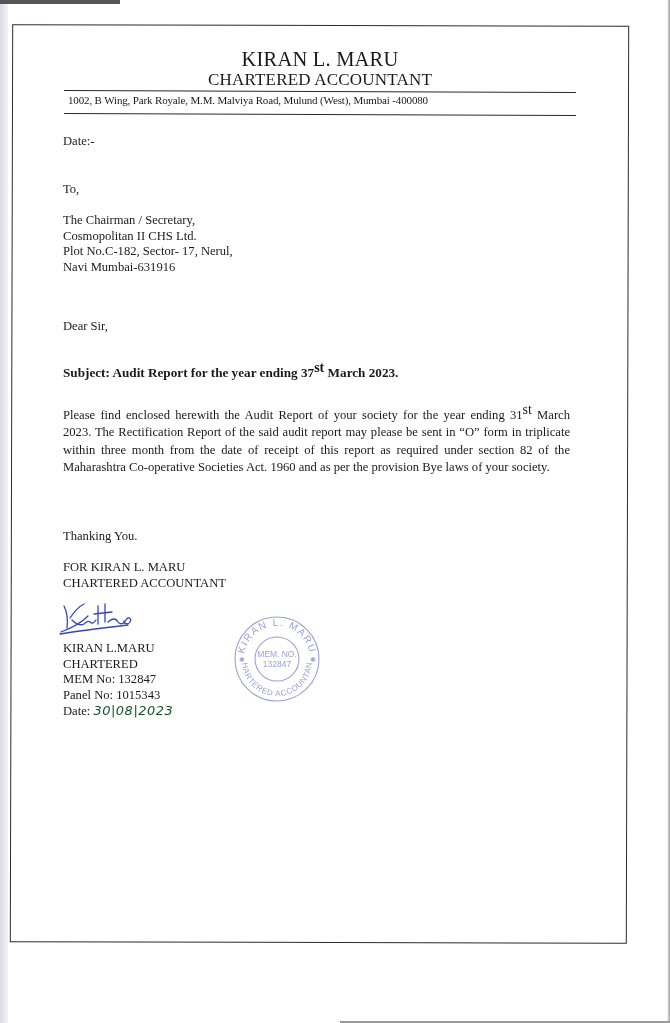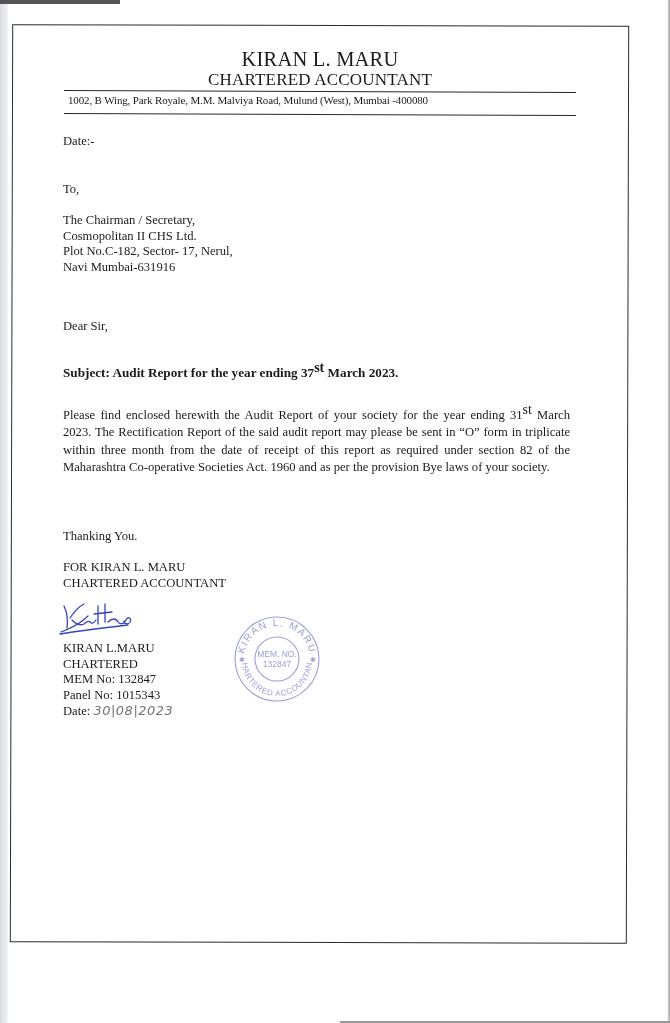--- a/index.html
+++ b/index.html
@@ -65,21 +65,21 @@
     sup { font-size: 14px; vertical-align: super; line-height: 0; }
     .para {
       left: 63px; top: 407px; width: 507px; text-align: justify;
       font-size: 12.6px; line-height: 17.3px;
     }
     .thanks { left: 63px; top: 529px; }
     .for-block { left: 63px; top: 560px; }
     .sign-block { left: 63px; top: 641px; }
     .sign-block div { white-space: nowrap; }
     .handwritten {
-      font-family: "DejaVu Sans", sans-serif; color: #737373;
+      font-family: "DejaVu Sans", sans-serif; color: #14532d;
       font-size: 13px; letter-spacing: 0.5px; font-style: italic;
     }
     .signature { position: absolute; left: 58px; top: 598px; width: 80px; height: 40px; }
     .stamp { position: absolute; left: 232px; top: 614px; width: 90px; height: 90px; }
   </style>
 </head>
 <body>
 
 <div class="page-edge-left"></div>
 <div class="page-edge-top"></div>

